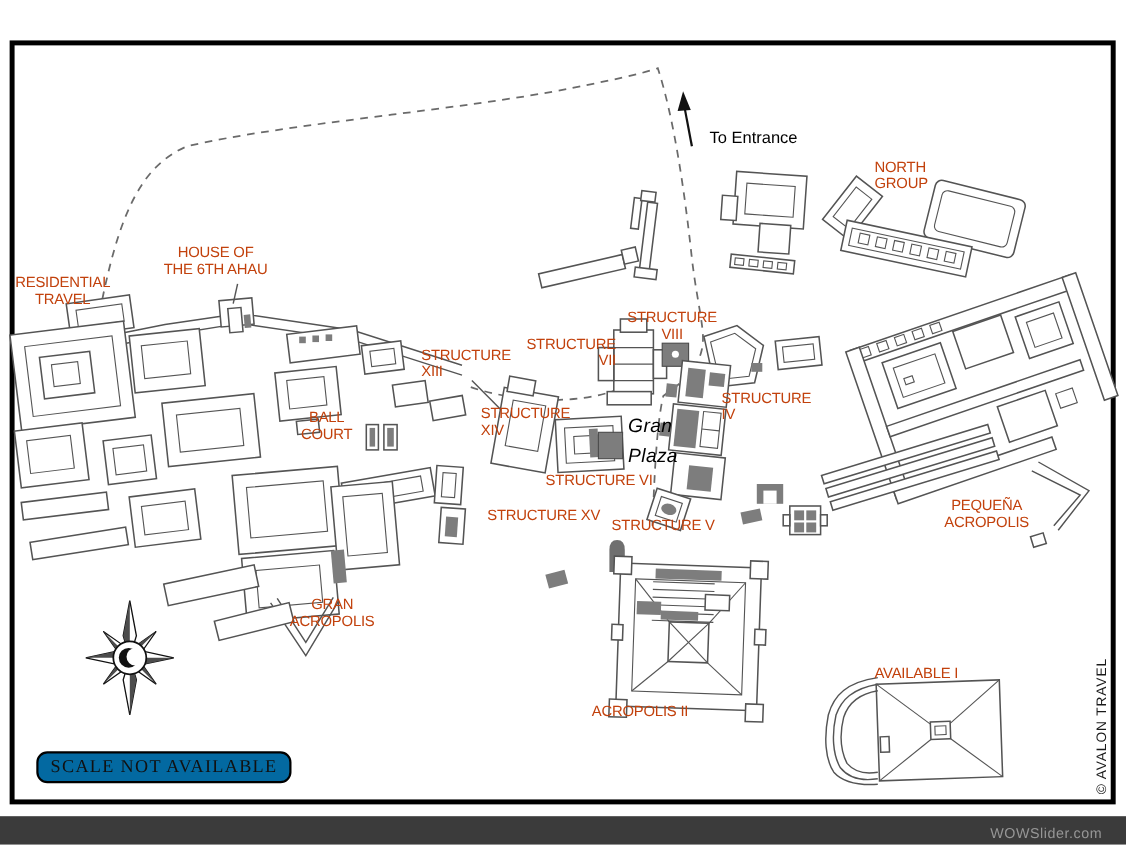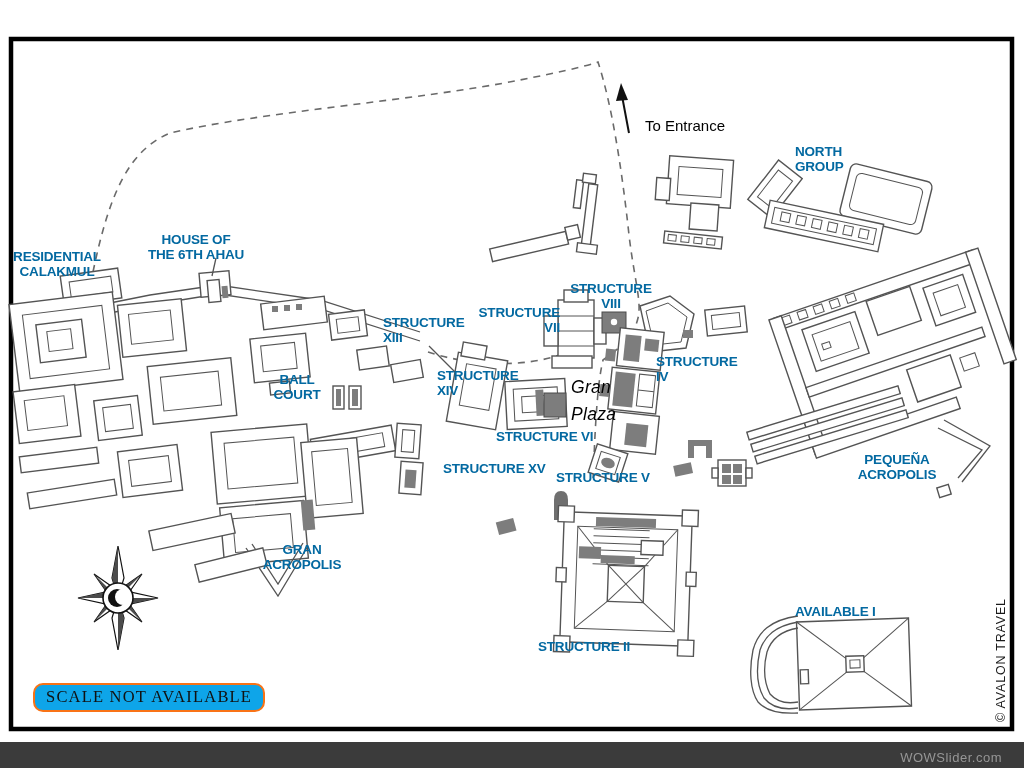--- a/index.html
+++ b/index.html
@@ -8,33 +8,33 @@
   #mapsvg{position:absolute;left:0;top:0;}
   
   .s{fill:#ffffff;stroke:#545454;stroke-width:1.4px;}
   .i{fill:none;stroke:#545454;stroke-width:1px;}
   .ln{fill:none;stroke:#545454;stroke-width:1.3px;}
   .g1{fill:#7d7d7d;stroke:none;}
   .g2{fill:#7d7d7d;stroke:#4a4a4a;stroke-width:1px;}
   .trail{fill:none;stroke:#6a6a6a;stroke-width:1.6px;stroke-dasharray:7 6;}
   .blk{fill:#111;stroke:none;}
   
-  .maplabel{position:absolute;font-weight:bold;font-size:13.5px;line-height:1.1;
-            color:#0369a1;white-space:pre-line;letter-spacing:-0.2px;}
+  .maplabel{position:absolute;font-weight:normal;font-size:13.5px;line-height:1.1;
+            color:#c2410c;white-space:pre-line;letter-spacing:-0.2px;}
   .ta-c{text-align:center;}
   .ta-r{text-align:right;}
   .map-title{position:absolute;left:35px;top:50px;width:400px;text-align:center;
              font-weight:bold;font-size:41px;line-height:1.13;letter-spacing:0.5px;color:#000;
              white-space:pre-line;}
   .entrance-label{position:absolute;left:645px;top:99px;font-size:15px;color:#000;margin-top:18px;}
   .gran-plaza{position:absolute;left:571px;top:374px;font-style:italic;font-weight:normal;
               font-size:17.5px;line-height:1.55;color:#000;white-space:pre-line;letter-spacing:0.3px;}
-  .scale-box{position:absolute;left:33px;top:683px;border:2px solid #f97316;border-radius:10px;
+  .scale-box{position:absolute;left:33px;top:683px;border:2px solid #000000;border-radius:10px;
              padding:2px 11px 3px 11px;font-family:"Liberation Serif",serif;font-size:16.5px;
-             letter-spacing:1.2px;color:#111;background:#0ea5e9;}
+             letter-spacing:1.2px;color:#111;background:#0369a1;}
   .credit{position:absolute;left:994px;top:722px;transform:rotate(-90deg);transform-origin:0 0;
           font-size:12.5px;letter-spacing:0.8px;color:#1a1a1a;white-space:nowrap;}
   .bottom-bar{position:absolute;left:0;top:742px;width:1024px;height:40px;background:#3b3b3b;}
   .wow-link{position:absolute;right:22px;top:8px;font-size:13px;color:#969696;letter-spacing:0.5px;
             text-decoration:none;}
 </style>
 </head>
 <body>
 
 <div id="stage">
@@ -326,23 +326,23 @@
     </g>
   </svg>
 
 
   <div class="entrance-label">To Entrance</div>
 
   <div class="maplabel" style="left:795px;top:145px;">NORTH
 GROUP</div>
 
   <div class="maplabel ta-c" style="left:7px;top:250px;width:100px;">RESIDENTIAL
-CALAKMUL</div>
-
-  <div class="maplabel ta-c" style="left:146px;top:233px;width:100px;">HOUSE OF
+TRAVEL</div>
+
+  <div class="maplabel ta-c" style="left:146px;top:223px;width:100px;">HOUSE OF
 THE 6TH AHAU</div>
 
   <div class="maplabel" style="left:383px;top:316px;">STRUCTURE
 XIII</div>
 
   <div class="maplabel" style="left:437px;top:369px;">STRUCTURE
 XIV</div>
 
   <div class="maplabel ta-r" style="left:460px;top:306px;width:100px;">STRUCTURE
 VII</div>
@@ -364,21 +364,21 @@
   <div class="maplabel" style="left:443px;top:462px;">STRUCTURE XV</div>
 
   <div class="maplabel" style="left:556px;top:471px;">STRUCTURE V</div>
 
   <div class="maplabel ta-c" style="left:252px;top:543px;width:100px;">GRAN
 ACROPOLIS</div>
 
   <div class="maplabel ta-c" style="left:847px;top:453px;width:100px;">PEQUEÑA
 ACROPOLIS</div>
 
-  <div class="maplabel" style="left:538px;top:640px;">STRUCTURE II</div>
+  <div class="maplabel" style="left:538px;top:640px;">ACROPOLIS II</div>
 
   <div class="maplabel" style="left:795px;top:605px;">AVAILABLE I</div>
 
   <div class="scale-box">SCALE NOT AVAILABLE</div>
 
   <div class="credit">© AVALON TRAVEL</div>
 
   <div class="bottom-bar">
     <a class="wow-link" href="#">WOWSlider.com</a>
   </div>

